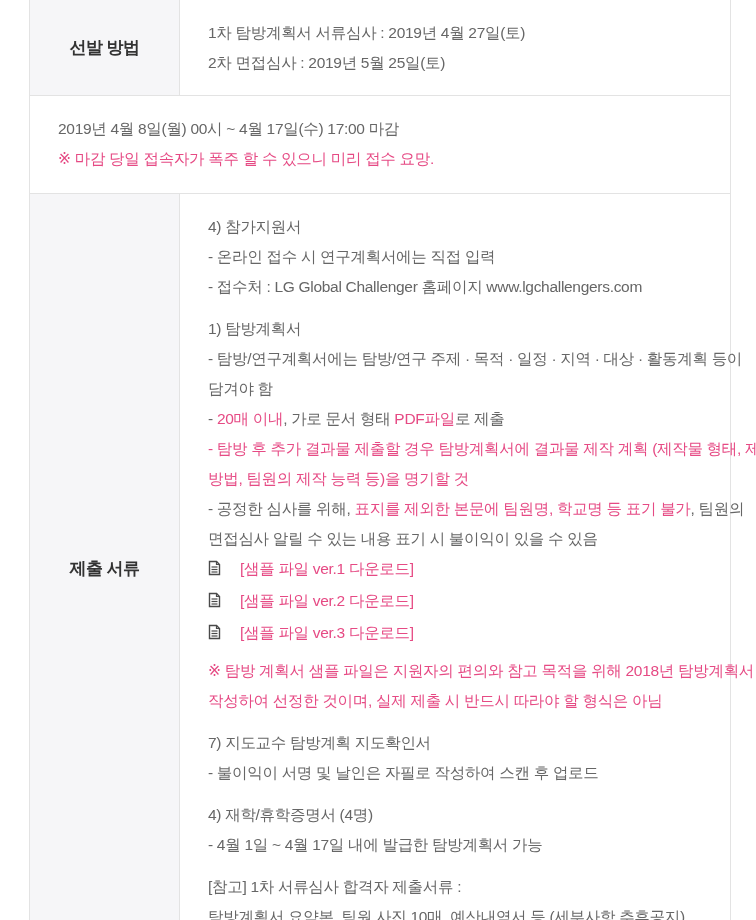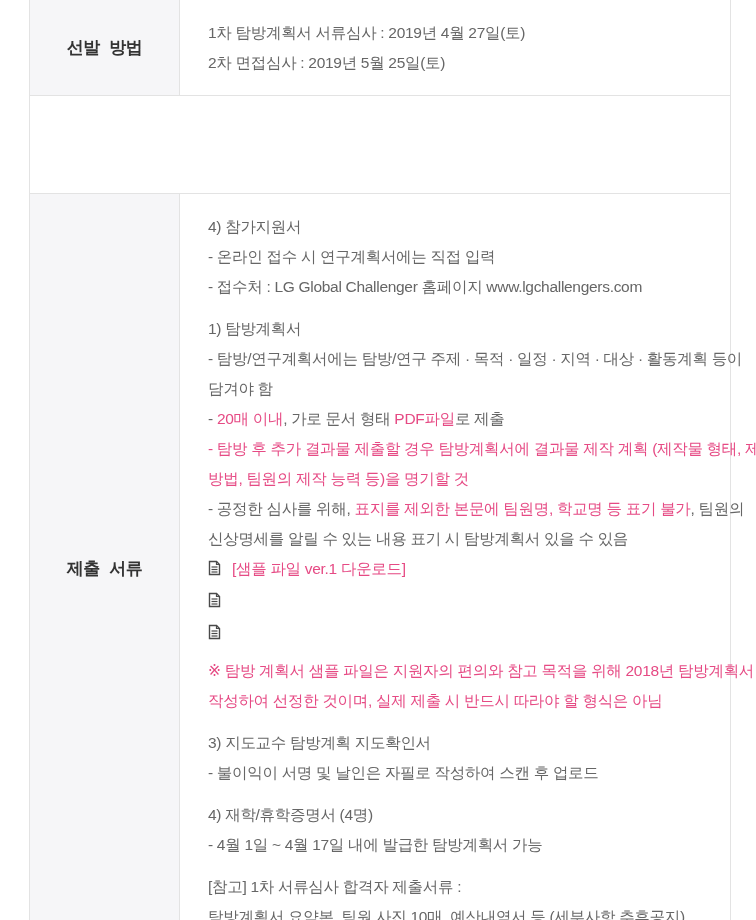--- a/index.html
+++ b/index.html
@@ -37,21 +37,20 @@
     border-right: 1px solid #e3e3e3;
     display: flex;
     align-items: center;
     justify-content: center;
     color: #333333;
     font-size: 17px;
     font-weight: 700;
     letter-spacing: -0.5px;
     box-sizing: border-box;
     text-align: center;
-    font-family: Liberation Mono, monospace;
   }
   .row-content {
     flex: 1;
     box-sizing: border-box;
     padding: 18px 20px 18px 28px;
     color: #666666;
     font-size: 15.5px;
     letter-spacing: -0.3px;
   }
   .row-0 { height: 95px; }
@@ -64,79 +63,84 @@
     white-space: nowrap;
   }
   .line.gap-section { margin-top: 12px; }
   .line.gap-small  { margin-top: 6px; }
   .seg-gray { color: #666666; }
   .seg-pink { color: #e64a84; }
   .link-line a {
     text-decoration: none;
     color: #e64a84;
     cursor: pointer;
+    margin-left: 8px;
   }
   .doc-icon {
     display: inline-block;
     vertical-align: -2px;
     margin-right: 11px;
   }
 </style>
 </head>
 <body>
 
 <div class="page">
   <div class="info-table" id="info-table">
       <div class="row row-0">
         <div class="row-label">선발 방법</div>
         <div class="row-content">
           <p class="line"><span class="seg-gray">1차 탐방계획서 서류심사 : 2019년 4월 27일(토)</span></p>
           <p class="line"><span class="seg-gray">2차 면접심사 : 2019년 5월 25일(토)</span></p>
         </div>
       </div>
       <div class="row row-1">
+        <div class="row-content">
+          <p class="line"><span class="seg-gray">2019년 4월 8일(월) 00시 ~ 4월 17일(수) 17:00 마감</span></p>
+          <p class="line"><span class="seg-pink">※ 마감 당일 접속자가 폭주 할 수 있으니 미리 접수 요망.</span></p>
+        </div>
       </div>
       <div class="row row-2">
         <div class="row-label">제출 서류</div>
         <div class="row-content">
           <p class="line"><span class="seg-gray">4) 참가지원서</span></p>
           <p class="line"><span class="seg-gray">- 온라인 접수 시 연구계획서에는 직접 입력</span></p>
           <p class="line"><span class="seg-gray">- 접수처 : LG Global Challenger 홈페이지 www.lgchallengers.com</span></p>
           <p class="line gap-section"><span class="seg-gray">1) 탐방계획서</span></p>
           <p class="line"><span class="seg-gray">- 탐방/연구계획서에는 탐방/연구 주제 · 목적 · 일정 · 지역 · 대상 · 활동계획 등이</span></p>
           <p class="line"><span class="seg-gray">담겨야 함</span></p>
           <p class="line"><span class="seg-gray">- </span><span class="seg-pink">20매 이내</span><span class="seg-gray">, 가로 문서 형태 </span><span class="seg-pink">PDF파일</span><span class="seg-gray">로 제출</span></p>
           <p class="line"><span class="seg-pink">- 탐방 후 추가 결과물 제출할 경우 탐방계획서에 결과물 제작 계획 (제작물 형태, 제작</span></p>
           <p class="line"><span class="seg-pink">방법, 팀원의 제작 능력 등)을 명기할 것</span></p>
           <p class="line"><span class="seg-gray">- 공정한 심사를 위해, </span><span class="seg-pink">표지를 제외한 본문에 팀원명, 학교명 등 표기 불가</span><span class="seg-gray">, 팀원의</span></p>
-          <p class="line"><span class="seg-gray">신상명세를 알릴 수 있는 내용 표기 시 탐방계획서 있을 수 있음</span></p>
+          <p class="line"><span class="seg-gray">면접심사 알릴 수 있는 내용 표기 시 불이익이 있을 수 있음</span></p>
           <p class="line link-line"><span class="doc-icon"><svg width="13" height="16" viewBox="0 0 13 16">
                 <path d="M1.5 1.5 h7 l3 3 v10 h-10 z" fill="none" stroke="#4a4a4a" stroke-width="1.4"></path>
                 <path d="M8.5 1.5 v3 h3" fill="none" stroke="#4a4a4a" stroke-width="1.2"></path>
                 <line x1="3.5" y1="7" x2="9.5" y2="7" stroke="#4a4a4a" stroke-width="1.2"></line>
                 <line x1="3.5" y1="9.5" x2="9.5" y2="9.5" stroke="#4a4a4a" stroke-width="1.2"></line>
                 <line x1="3.5" y1="12" x2="9.5" y2="12" stroke="#4a4a4a" stroke-width="1.2"></line>
               </svg></span><a href="#">[샘플 파일 ver.1 다운로드]</a></p>
           <p class="line link-line"><span class="doc-icon"><svg width="13" height="16" viewBox="0 0 13 16">
                 <path d="M1.5 1.5 h7 l3 3 v10 h-10 z" fill="none" stroke="#4a4a4a" stroke-width="1.4"></path>
                 <path d="M8.5 1.5 v3 h3" fill="none" stroke="#4a4a4a" stroke-width="1.2"></path>
                 <line x1="3.5" y1="7" x2="9.5" y2="7" stroke="#4a4a4a" stroke-width="1.2"></line>
                 <line x1="3.5" y1="9.5" x2="9.5" y2="9.5" stroke="#4a4a4a" stroke-width="1.2"></line>
                 <line x1="3.5" y1="12" x2="9.5" y2="12" stroke="#4a4a4a" stroke-width="1.2"></line>
-              </svg></span></p>
+              </svg></span><a href="#">[샘플 파일 ver.2 다운로드]</a></p>
           <p class="line link-line"><span class="doc-icon"><svg width="13" height="16" viewBox="0 0 13 16">
                 <path d="M1.5 1.5 h7 l3 3 v10 h-10 z" fill="none" stroke="#4a4a4a" stroke-width="1.4"></path>
                 <path d="M8.5 1.5 v3 h3" fill="none" stroke="#4a4a4a" stroke-width="1.2"></path>
                 <line x1="3.5" y1="7" x2="9.5" y2="7" stroke="#4a4a4a" stroke-width="1.2"></line>
                 <line x1="3.5" y1="9.5" x2="9.5" y2="9.5" stroke="#4a4a4a" stroke-width="1.2"></line>
                 <line x1="3.5" y1="12" x2="9.5" y2="12" stroke="#4a4a4a" stroke-width="1.2"></line>
-              </svg></span></p>
+              </svg></span><a href="#">[샘플 파일 ver.3 다운로드]</a></p>
           <p class="line gap-small"><span class="seg-pink">※ 탐방 계획서 샘플 파일은 지원자의 편의와 참고 목적을 위해 2018년 탐방계획서 중</span></p>
           <p class="line"><span class="seg-pink">작성하여 선정한 것이며, 실제 제출 시 반드시 따라야 할 형식은 아님</span></p>
-          <p class="line gap-section"><span class="seg-gray">3) 지도교수 탐방계획 지도확인서</span></p>
+          <p class="line gap-section"><span class="seg-gray">7) 지도교수 탐방계획 지도확인서</span></p>
           <p class="line"><span class="seg-gray">- 불이익이 서명 및 날인은 자필로 작성하여 스캔 후 업로드</span></p>
           <p class="line gap-section"><span class="seg-gray">4) 재학/휴학증명서 (4명)</span></p>
           <p class="line"><span class="seg-gray">- 4월 1일 ~ 4월 17일 내에 발급한 탐방계획서 가능</span></p>
           <p class="line gap-section"><span class="seg-gray">[참고] 1차 서류심사 합격자 제출서류 :</span></p>
           <p class="line"><span class="seg-gray">탐방계획서 요약본, 팀원 사진 10매, 예산내역서 등 (세부사항 추후공지)</span></p>
         </div>
       </div>
     </div>
 </div>
 

